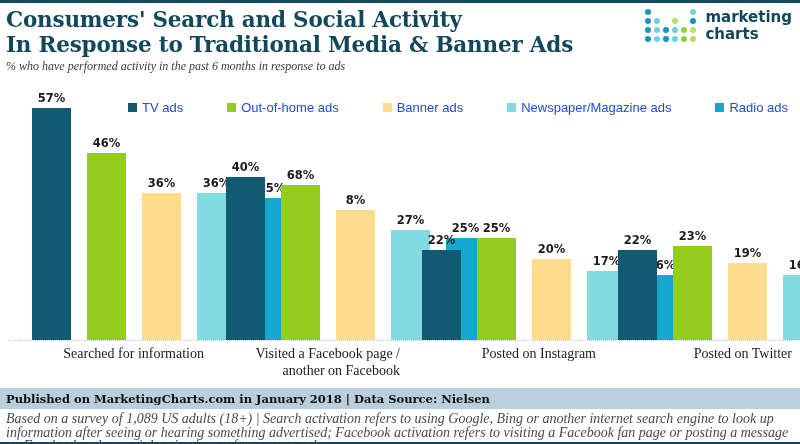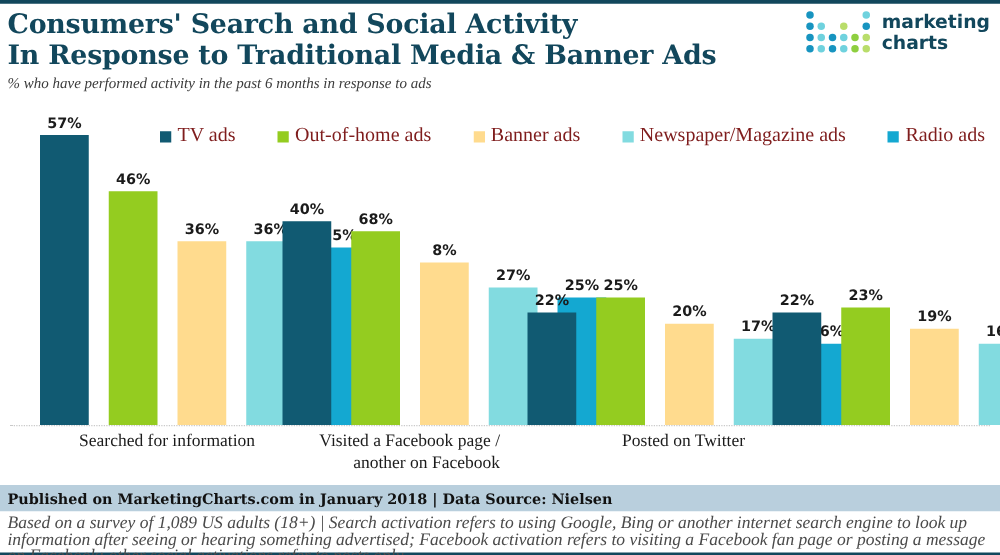--- a/index.html
+++ b/index.html
@@ -106,23 +106,23 @@
     align-items: center;
     gap: 5px;
     white-space: nowrap;
   }
   .legend-swatch {
     width: 9px;
     height: 9px;
     flex: 0 0 auto;
   }
   .legend-label {
-    font-family: Liberation Serif, serif;
-    font-size: 16px;
-    color: #7f1d1d;
+    font-family: Liberation Sans, sans-serif;
+    font-size: 13px;
+    color: #1d4ed8;
   }
 
   
   .plot {
     position: absolute;
     left: 0;
     top: 84px;
     width: 800px;
     height: 254px;
   }
@@ -395,20 +395,23 @@
 
   <div class="cat-labels" id="cat-labels">
       <div class="cat-label" style="width: 196px;">
         <div>Searched for information</div>
       </div>
       <div class="cat-label" style="width: 196px;">
         <div>Visited a Facebook page /</div>
         <div>another on Facebook</div>
       </div>
       <div class="cat-label" style="width: 196px;">
+        <div>Posted on Instagram</div>
+      </div>
+      <div class="cat-label" style="width: 196px;">
         <div>Posted on Twitter</div>
       </div>
     </div>
 
   <div class="pub-band">
     <div class="pub-text">Published on MarketingCharts.com in January 2018 | Data Source: Nielsen</div>
   </div>
   <div class="note">Based on a survey of 1,089 US adults (18+) | Search activation refers to using Google, Bing or another internet search engine to look up information after seeing or hearing something advertised; Facebook activation refers to visiting a Facebook fan page or posting a message on Facebook; other social activations refer to posts only.</div>
 
 </div>

